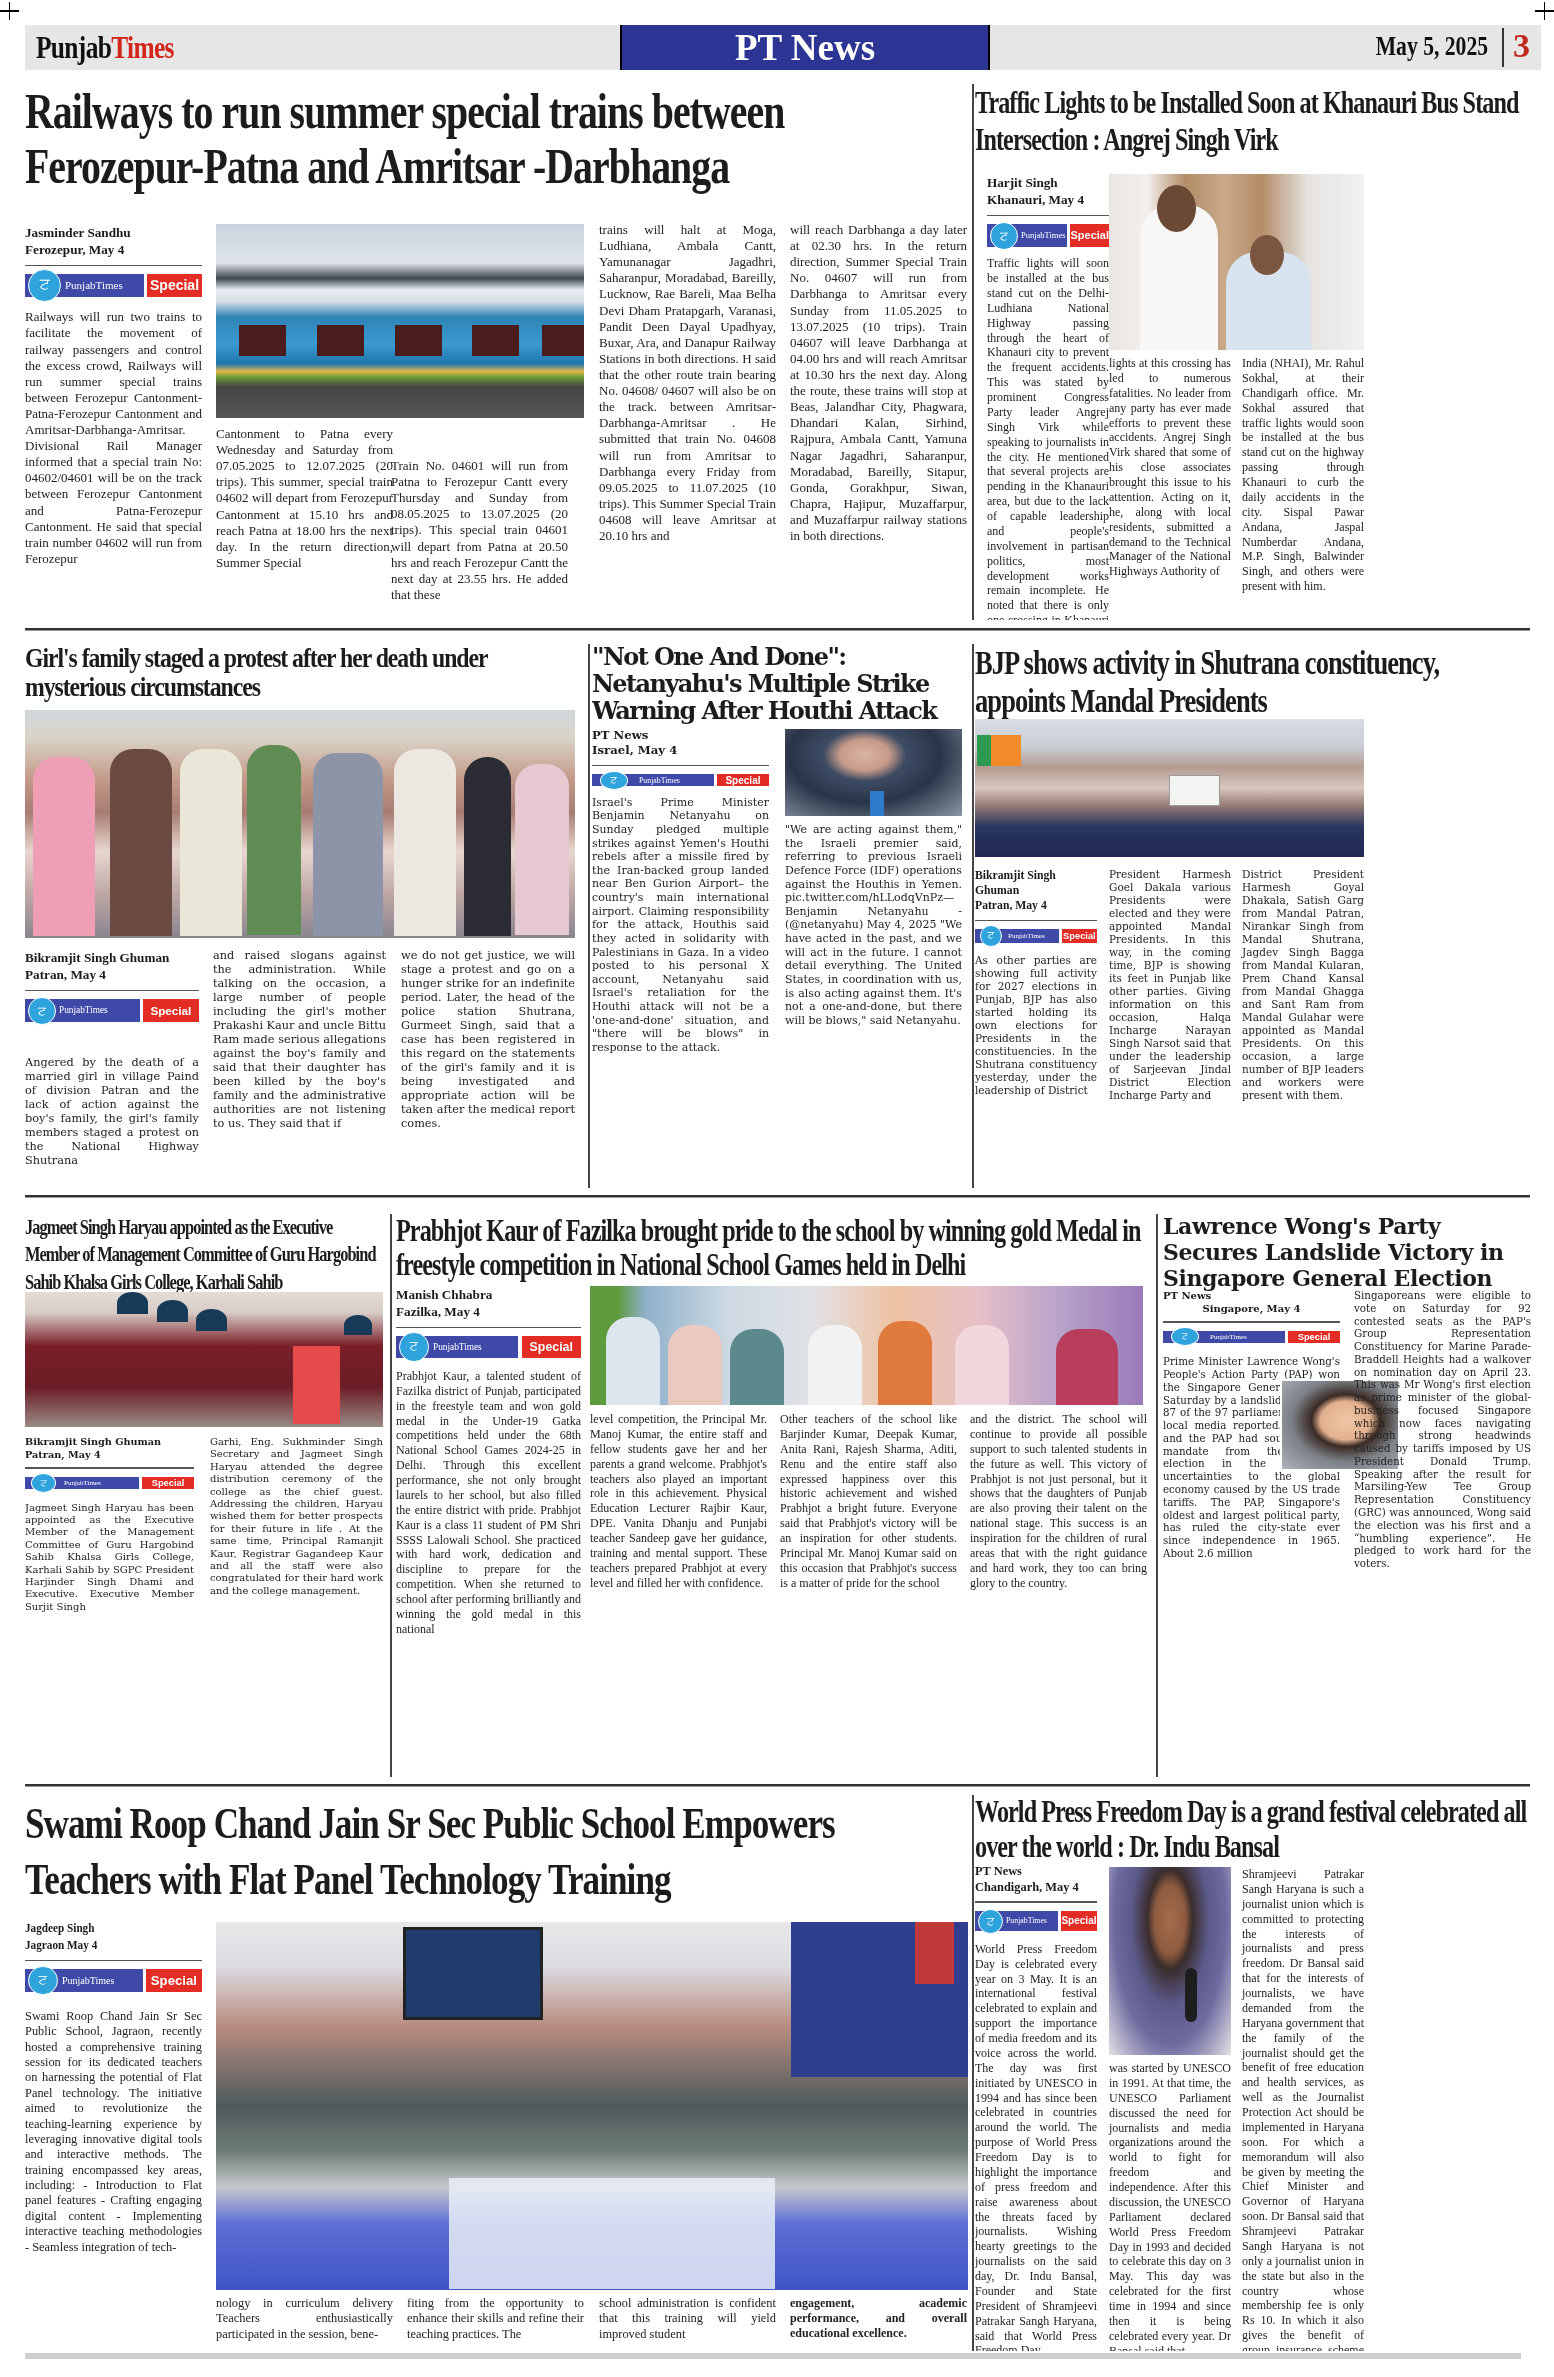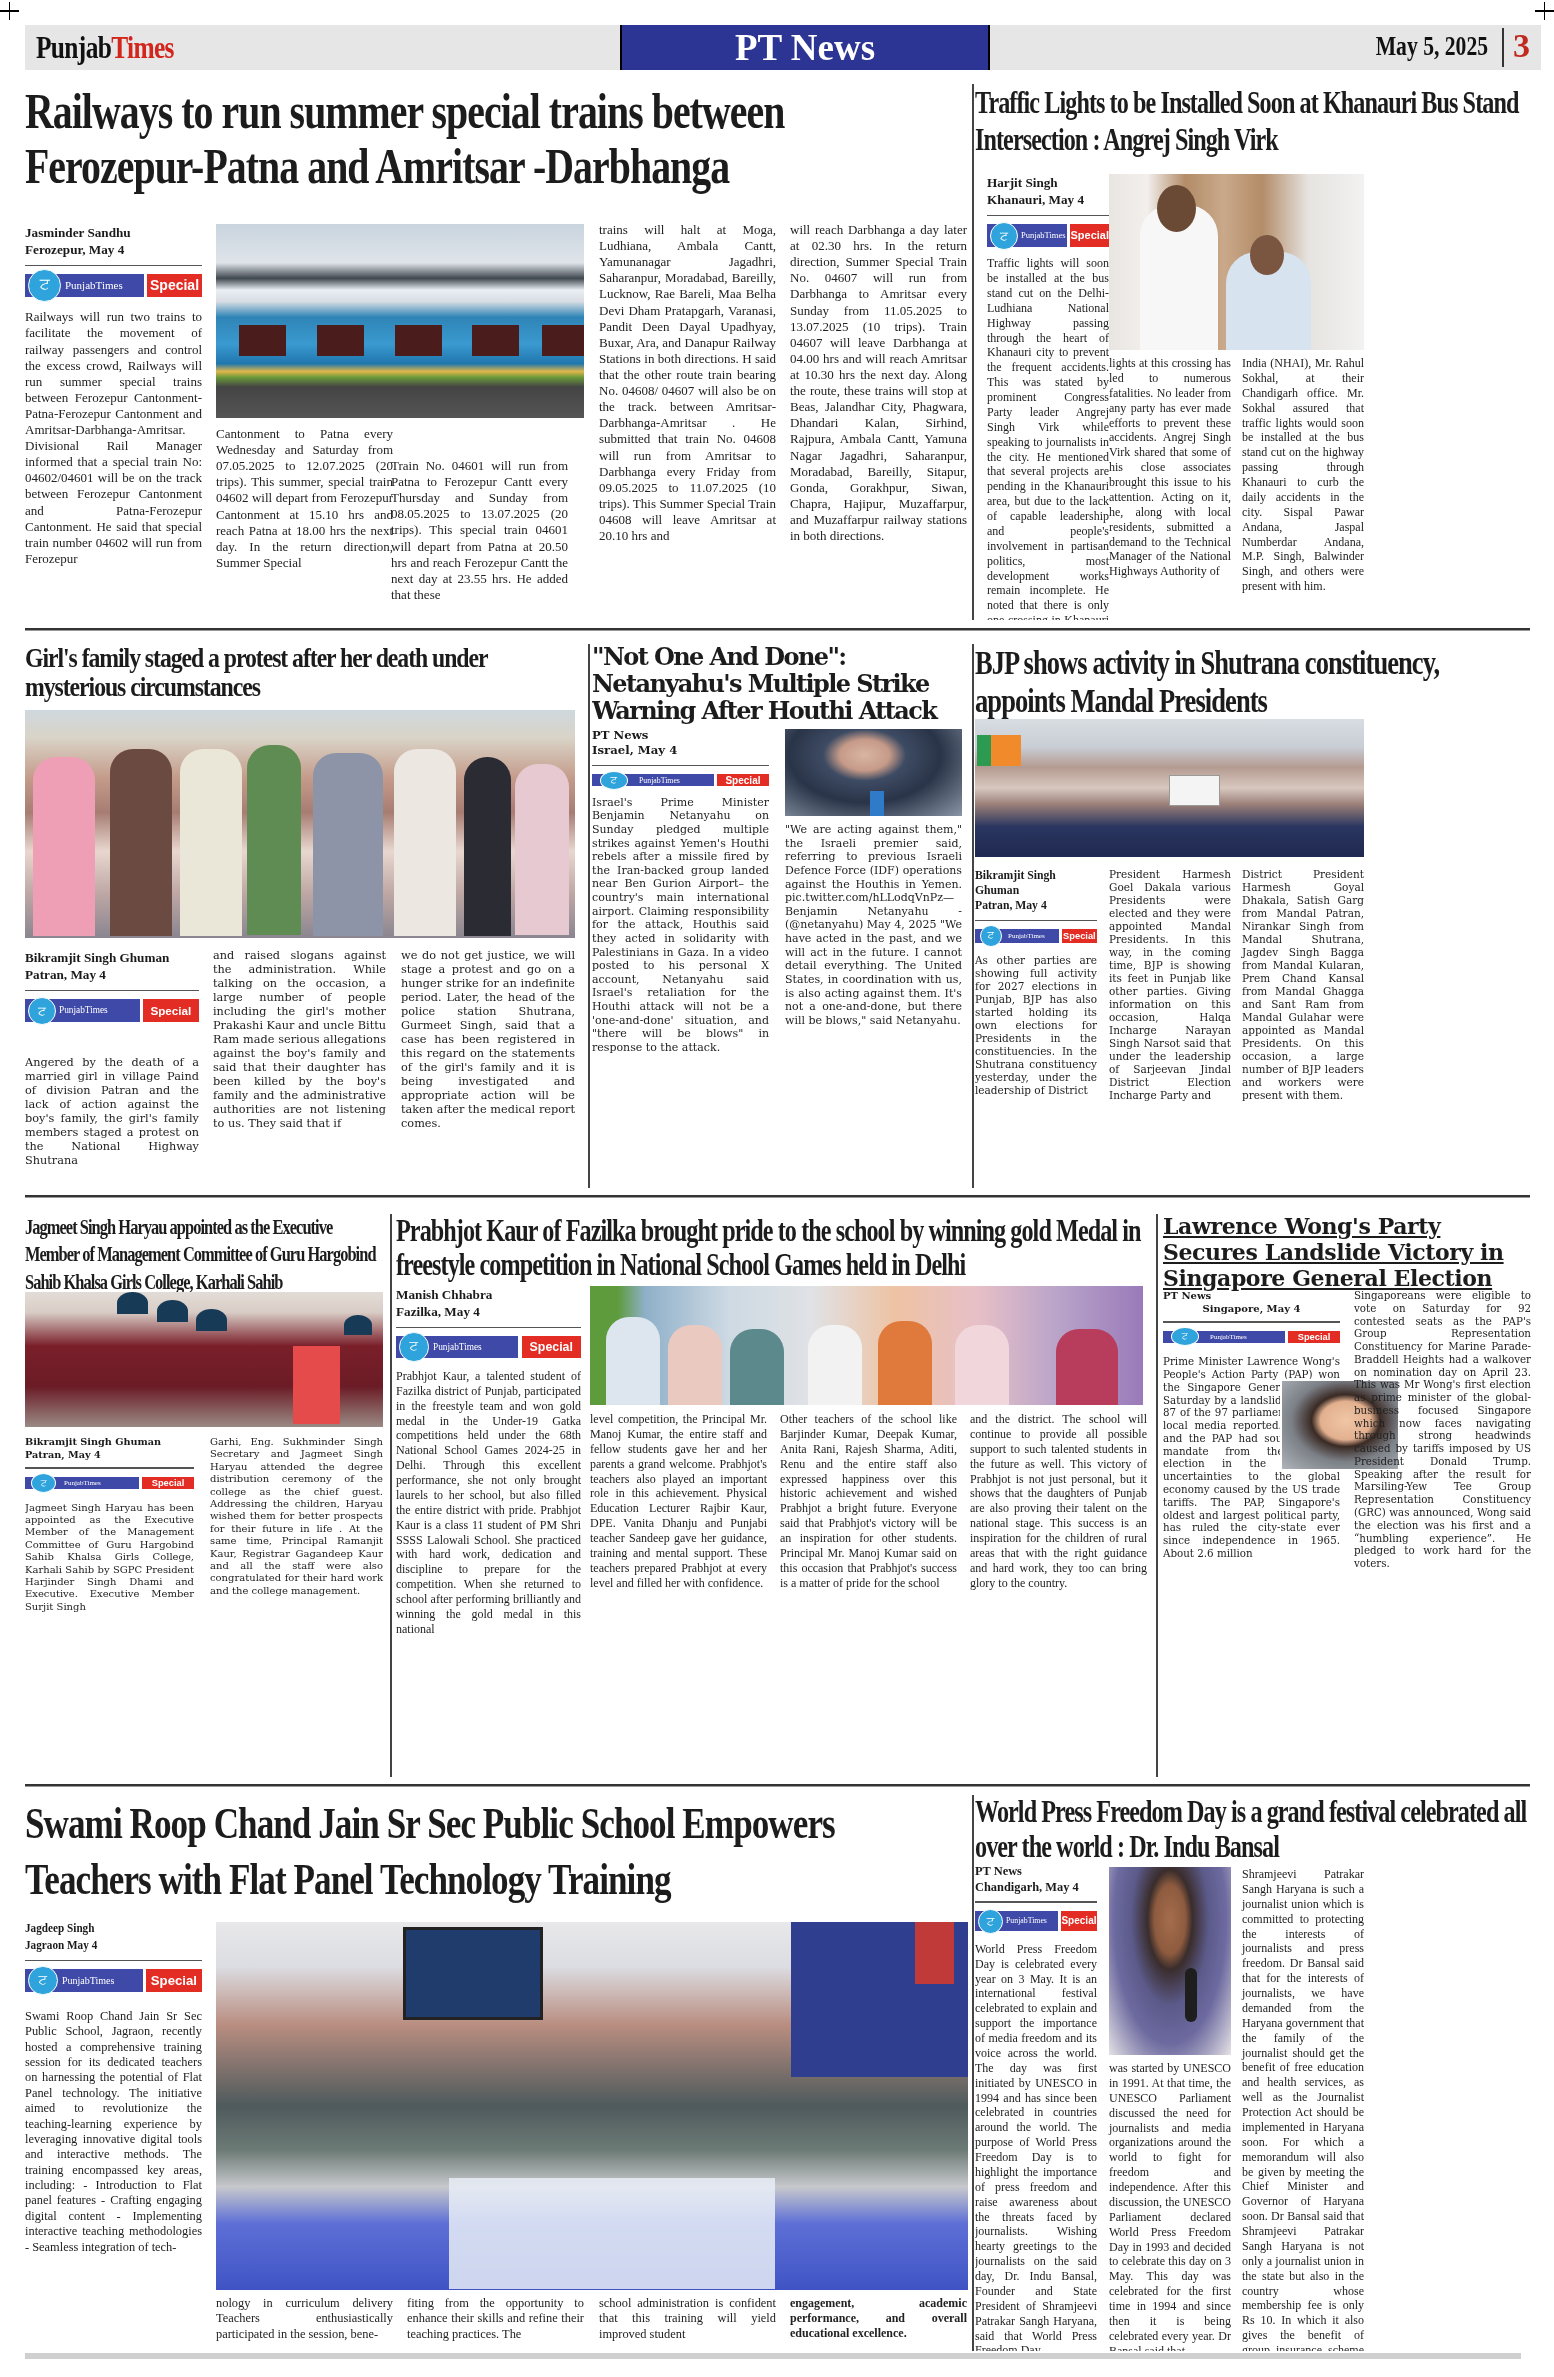--- a/index.html
+++ b/index.html
@@ -244,21 +244,21 @@
     <div style="position:absolute; left:466px; top:43px; width:62px; height:76px; background:#b83c5c; border-radius:23px 23px 0 0;"></div>
   </div>
   <div class="body" style="position:absolute; left:194px; top:198px; width:177px; font-size:12px;">level competition, the Principal Mr. Manoj Kumar, the entire staff and fellow students gave her and her parents a grand welcome. Prabhjot's teachers also played an important role in this achievement. Physical Education Lecturer Rajbir Kaur, DPE. Vanita Dhanju and Punjabi teacher Sandeep gave her guidance, training and mental support. These teachers prepared Prabhjot at every level and filled her with confidence.</div>
   <div class="body" style="position:absolute; left:384px; top:198px; width:177px; font-size:12px;">Other teachers of the school like Barjinder Kumar, Deepak Kumar, Anita Rani, Rajesh Sharma, Aditi, Renu and the entire staff also expressed happiness over this historic achievement and wished Prabhjot a bright future. Everyone said that Prabhjot's victory will be an inspiration for other students. Principal Mr. Manoj Kumar said on this occasion that Prabhjot's success is a matter of pride for the school</div>
   <div class="body" style="position:absolute; left:574px; top:198px; width:177px; font-size:12px;">and the district. The school will continue to provide all possible support to such talented students in the future as well. This victory of Prabhjot is not just personal, but it shows that the daughters of Punjab are also proving their talent on the national stage. This success is an inspiration for the children of rural areas that with the right guidance and hard work, they too can bring glory to the country.</div>
 </div>
 
 <div class="vr" style="left:1156px; top:1214px; height:563px;"></div>
 
 <div class="art" style="left:1163px; top:1214px; width:369px; height:563px;">
-  <div class="hl hl-wide" style="font-size:22px; line-height:1.18;text-decoration:underline;">Lawrence Wong's Party Secures Landslide Victory in Singapore General Election</div>
+  <div class="hl hl-wide" style="font-size:22px; line-height:1.18;">Lawrence Wong's Party Secures Landslide Victory in Singapore General Election</div>
   <div style="position:absolute; left:0; top:75px; width:177px;">
     <div class="byline" style="font-family:'DejaVu Serif',serif; font-size:10px;">PT News</div>
     <div class="byline" style="font-family:'DejaVu Serif',serif; font-size:10px;text-align:center;">Singapore, May 4</div>
     <div class="byline-rule"></div>
     <div class="badge" style="height:12.4px;">
       <div class="bl" style="padding-left:47px; font-size:7px;">
           <span class="logo" style="width:28px;height:18.7px;line-height:15.5px;font-size:9.3px;top:-3.1px;left:7.8px;">ਟ</span>
           <span>PunjabTimes</span>
         </div>
       <div class="br" style="font-size:9.3px;">Special</div>

